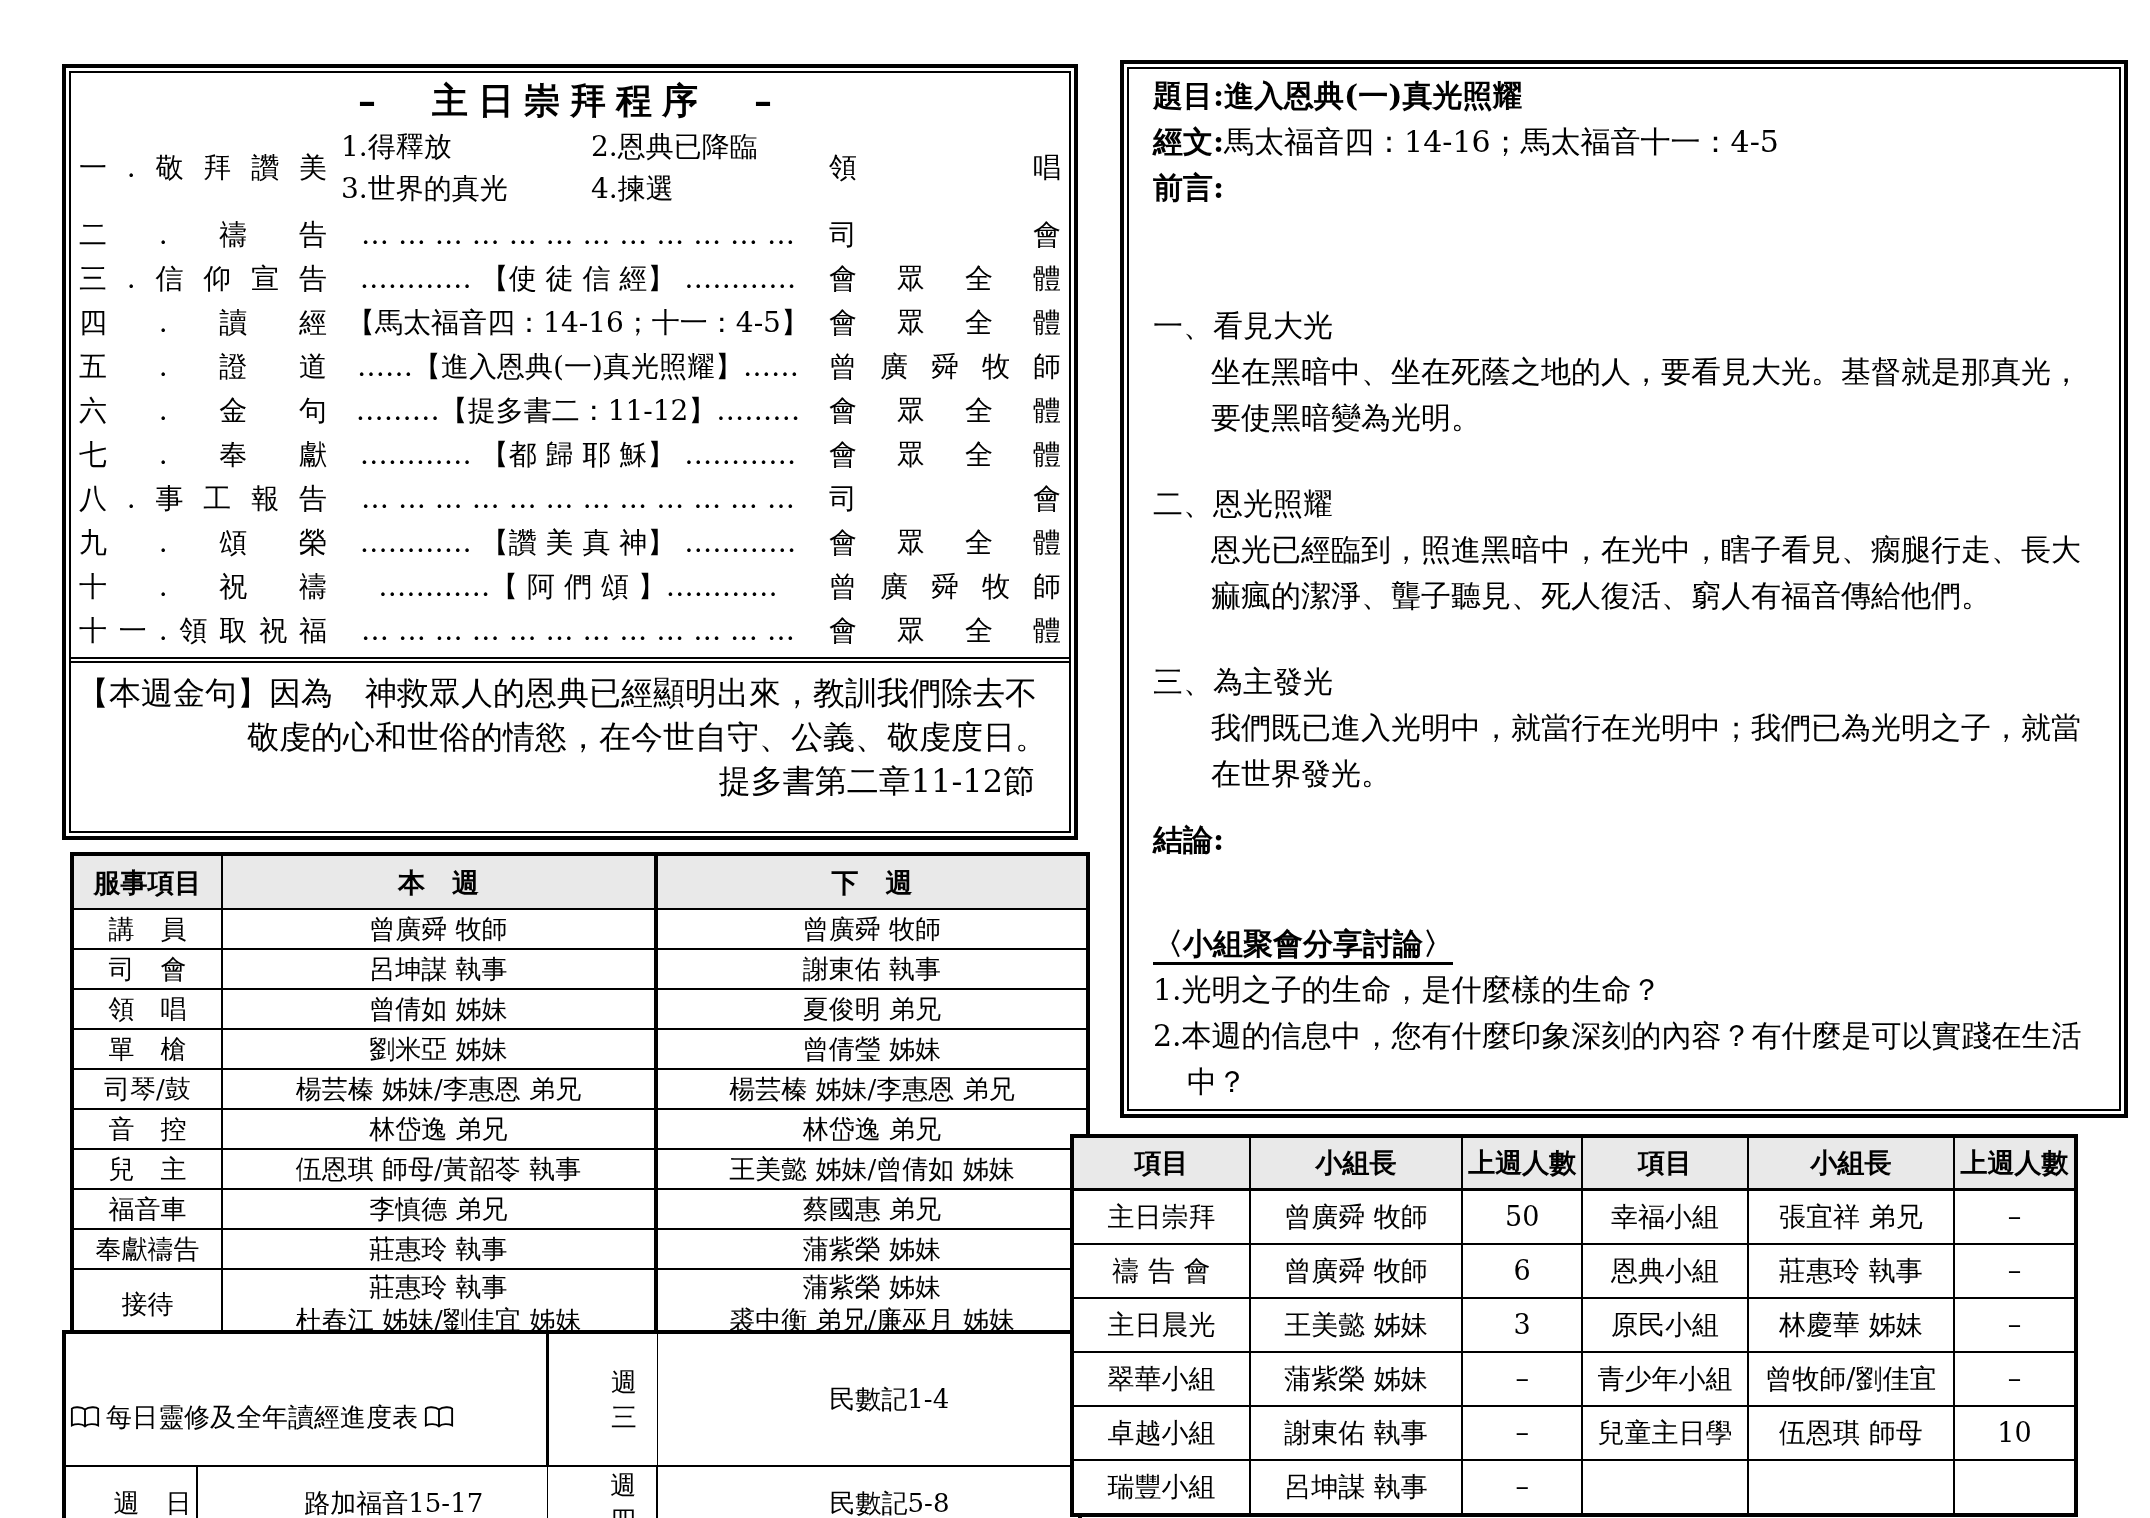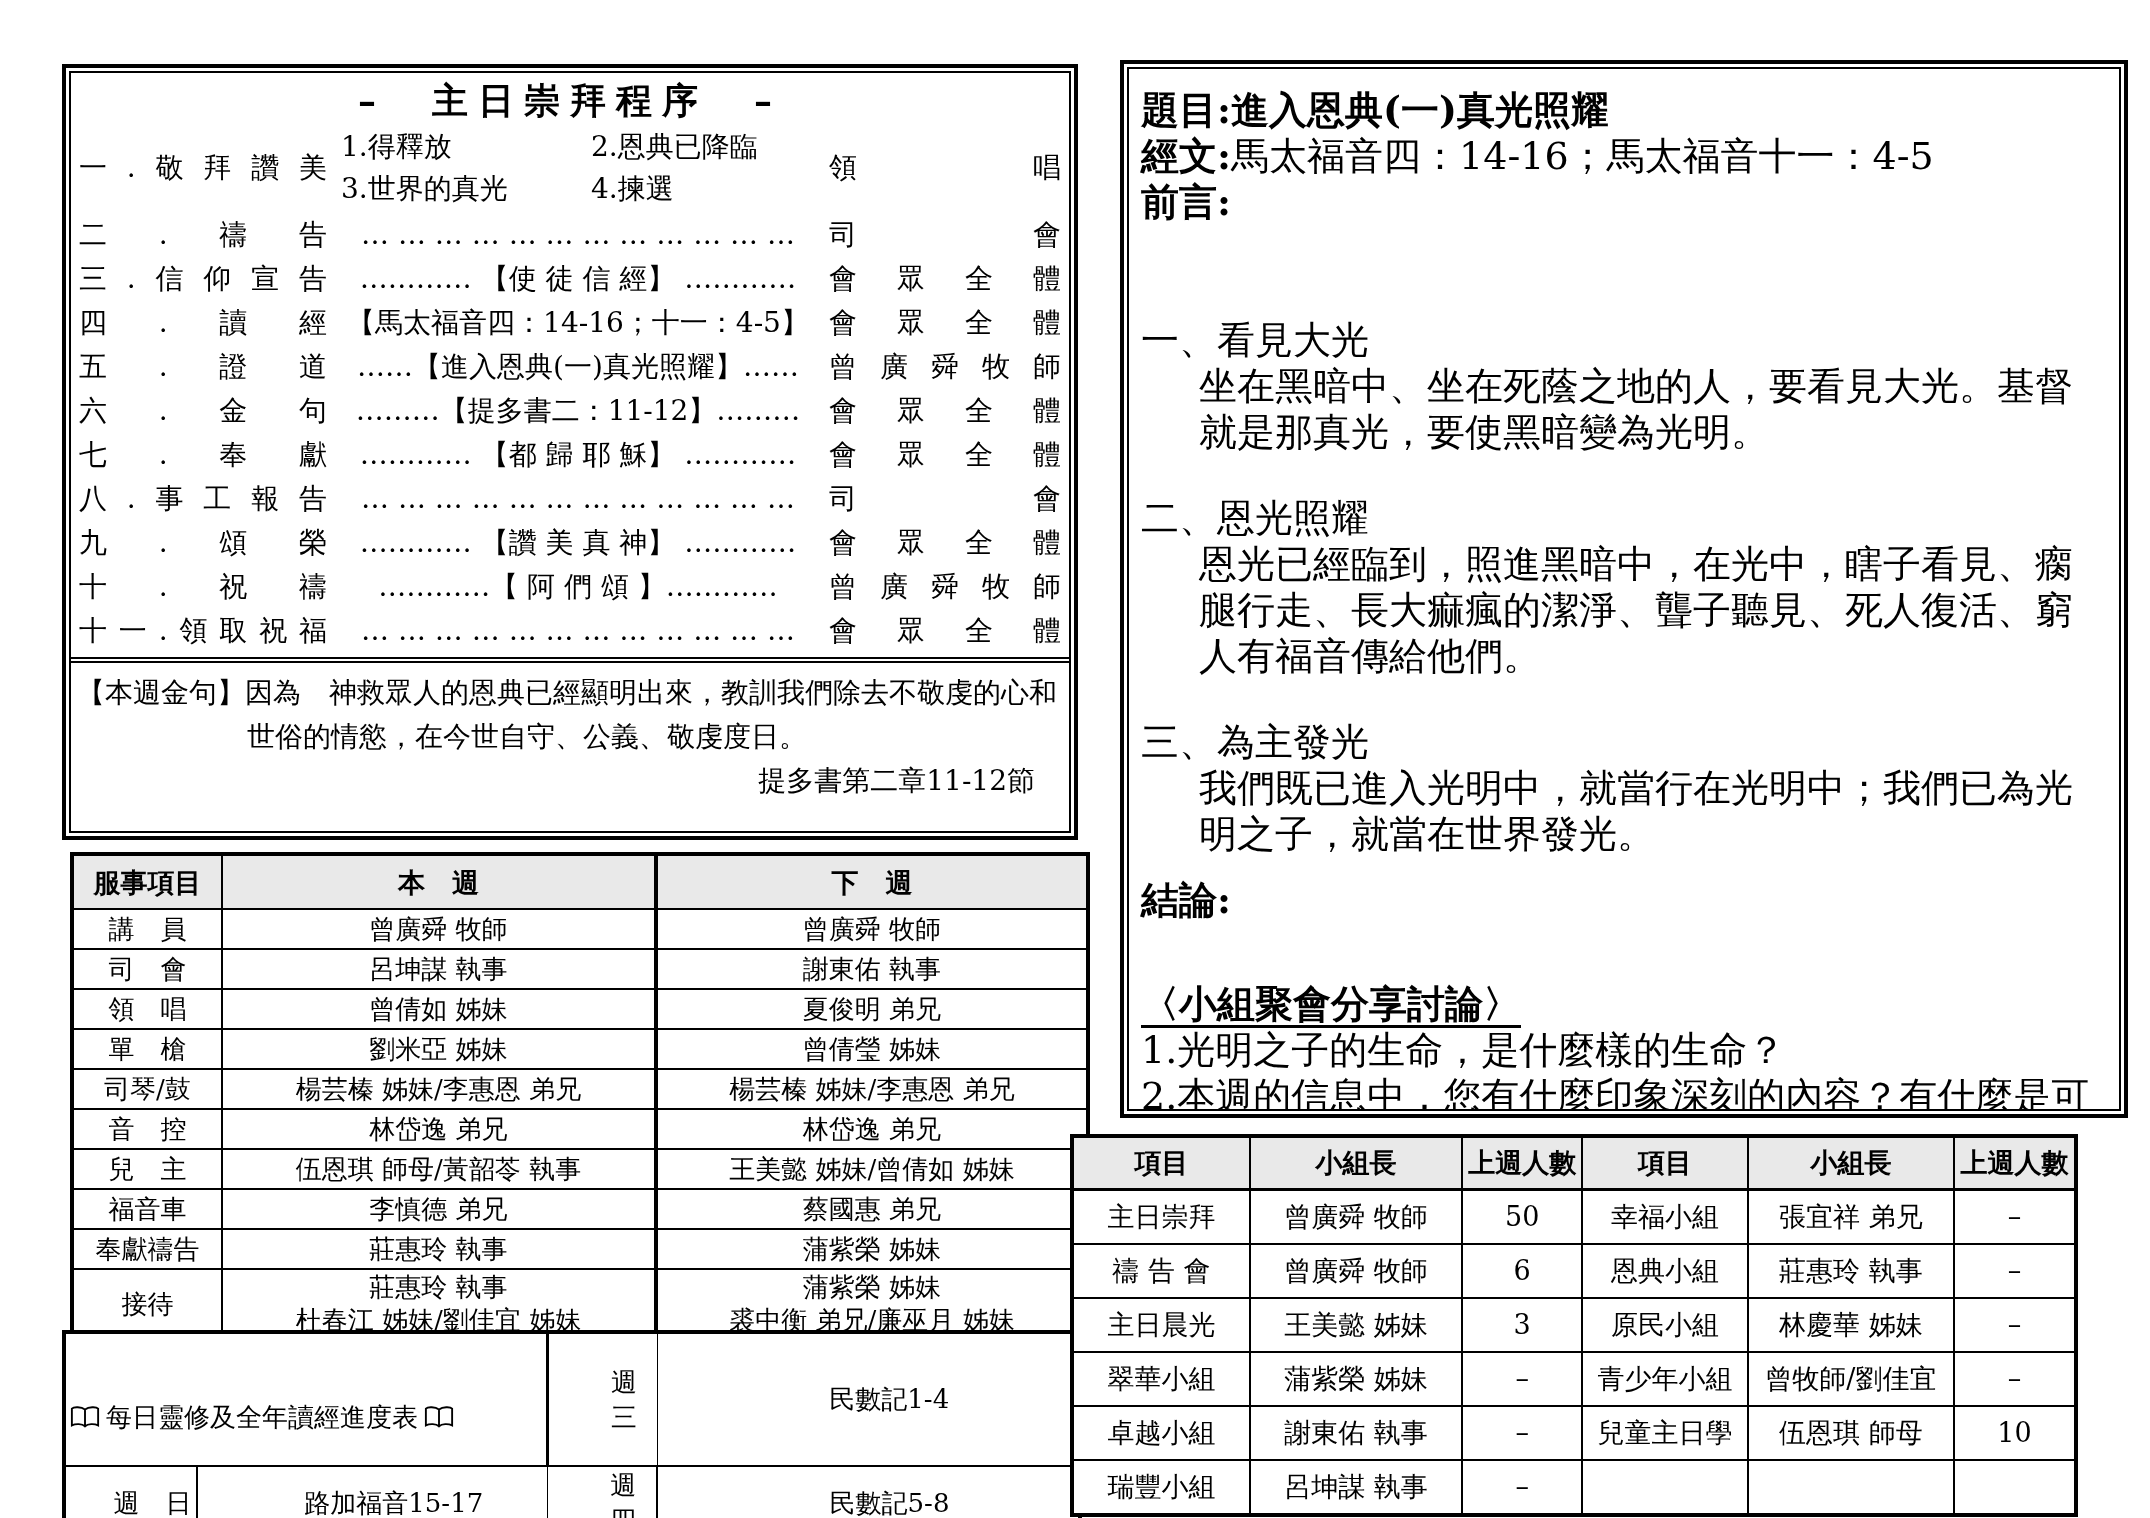--- a/index.html
+++ b/index.html
@@ -14,21 +14,21 @@
   
   .wo-box { left:62px; top:64px; width:1016px; height:776px; }
   .wo-title { text-align:center; font-size:36px; font-weight:bold; letter-spacing:10px; height:50px; line-height:54px; }
   .wo-line { display:flex; align-items:baseline; height:44px; line-height:44px; font-size:28px; padding:0 8px; white-space:nowrap; overflow:hidden; }
   .wo-first { display:flex; align-items:center; height:90px; font-size:28px; padding:0 8px; }
   .just { display:inline-block; text-align:justify; text-align-last:justify; }
   .wo-label { width:248px; flex:none; }
   .wo-mid { flex:1; text-align:center; overflow:hidden; }
   .wo-right { width:232px; flex:none; }
   .song-grid { flex:1; display:grid; grid-template-columns:250px auto; justify-items:start; row-gap:4px; padding-left:14px; line-height:38px; }
-  .wo-verse { border-top:6px double #000; margin-top:4px; padding:8px 6px 0 6px; font-size:28px; line-height:44px; }
+  .wo-verse { border-top:6px double #000; margin-top:4px; padding:8px 6px 0 6px; font-size:32px; line-height:44px; }
   .verse-text { padding-left:170px; text-indent:-170px; }
   .verse-cite { text-align:right; padding-right:28px; }
 
   
   table { border-collapse:collapse; table-layout:fixed; background:#fff; }
   td { border:1px solid #000; text-align:center; vertical-align:middle; white-space:pre-line; overflow:hidden; }
   .hdr { background:#e9e9e9; font-weight:bold; }
 
   
   .roster { position:absolute; left:70px; top:852px; width:1016px; border:4px solid #000; font-size:26px; }
@@ -41,21 +41,21 @@
   .reading { position:absolute; left:62px; top:1330px; width:1016px; border:4px solid #000; border-bottom:6px solid #000; font-size:26px; }
   .reading td { border-top:2px solid #000; border-bottom:2px solid #000; height:37px; line-height:35px;padding-left:44px; }
   .reading td:nth-child(odd) { border-right:2px solid #000; }
   .reading td.rt { text-align:left; padding-left:4px; border-right:3px solid #000; }
   .reading td.day { text-align:center; }
   .bookttl { display:inline-flex; align-items:center; gap:6px; }
   .book-icon svg { display:block; }
 
   
   .sermon-box { left:1120px; top:60px; width:1008px; height:1058px; }
-  .sermon { padding:4px 12px; font-size:38px; line-height:46px;margin-top:14px; }
+  .sermon { padding:4px 24px; font-size:30px; line-height:46px; }
   .bold { font-weight:bold; }
   .s-gap-big { height:92px; }
   .s-gap-mid { height:40px; }
   .s-gap-sm { height:20px; }
   .s-gap-con { height:58px; }
   .sec-body { padding-left:58px; }
   .disc-h { font-weight:bold; text-decoration:underline; text-underline-offset:8px; }
   .q2 { padding-left:34px; text-indent:-34px; }
 
   

